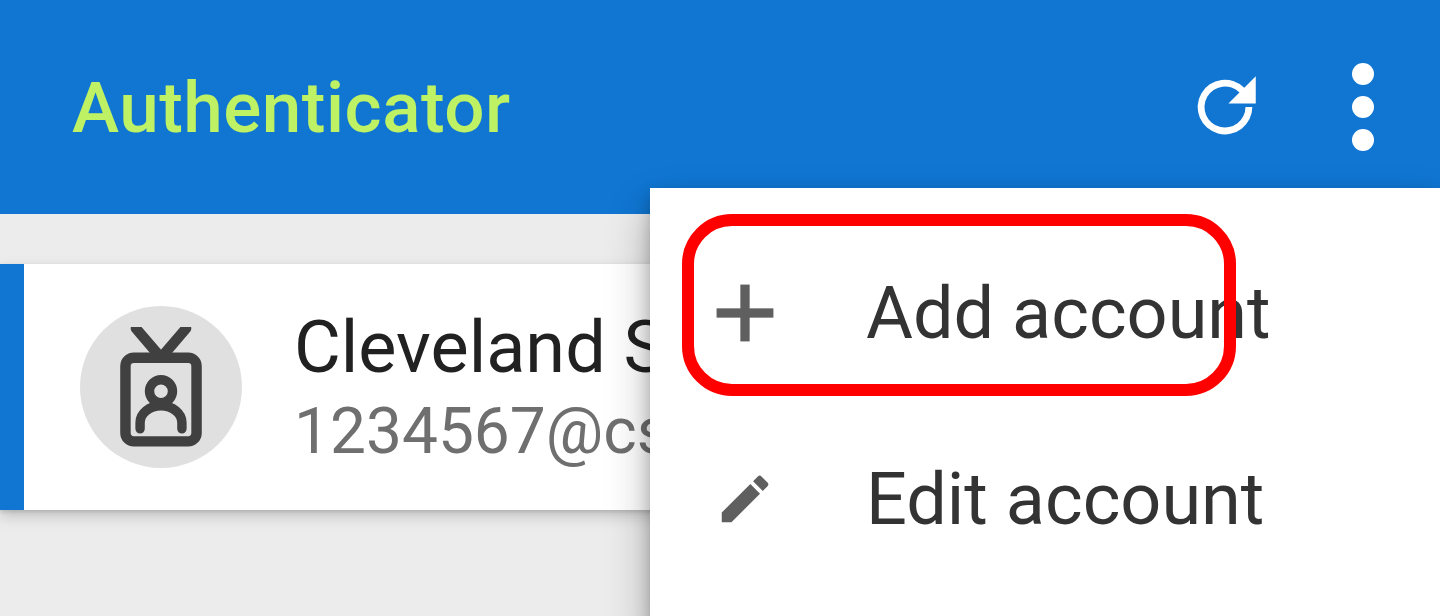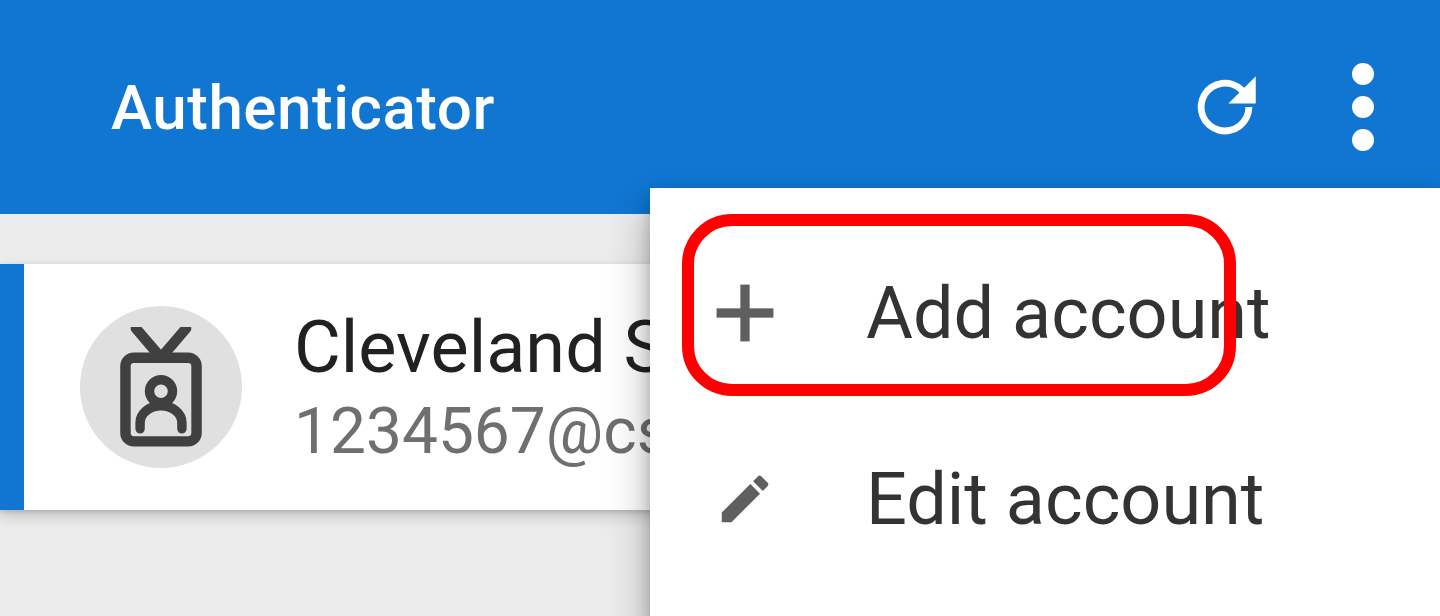--- a/index.html
+++ b/index.html
@@ -18,26 +18,25 @@
     left: 0; top: 0;
     width: 100%;
     height: 214px;
     background: #1076D2;
     display: flex;
     align-items: center;
     padding-left: 72px;
     padding-right: 40px;
   }
   .appbar-title {
-    color: #ffffff;
-    font-size: 62px;
+    color: #bef264;
+    font-size: 71px;
     font-weight: 500;
     letter-spacing: 0.5px;
     flex: 1;
-    margin-left: 39px;
   }
   .appbar-actions {
     display: flex;
     align-items: center;
     gap: 86px;
     margin-right: 26px;
   }
   .icon-btn {
     display: flex;
     align-items: center;

